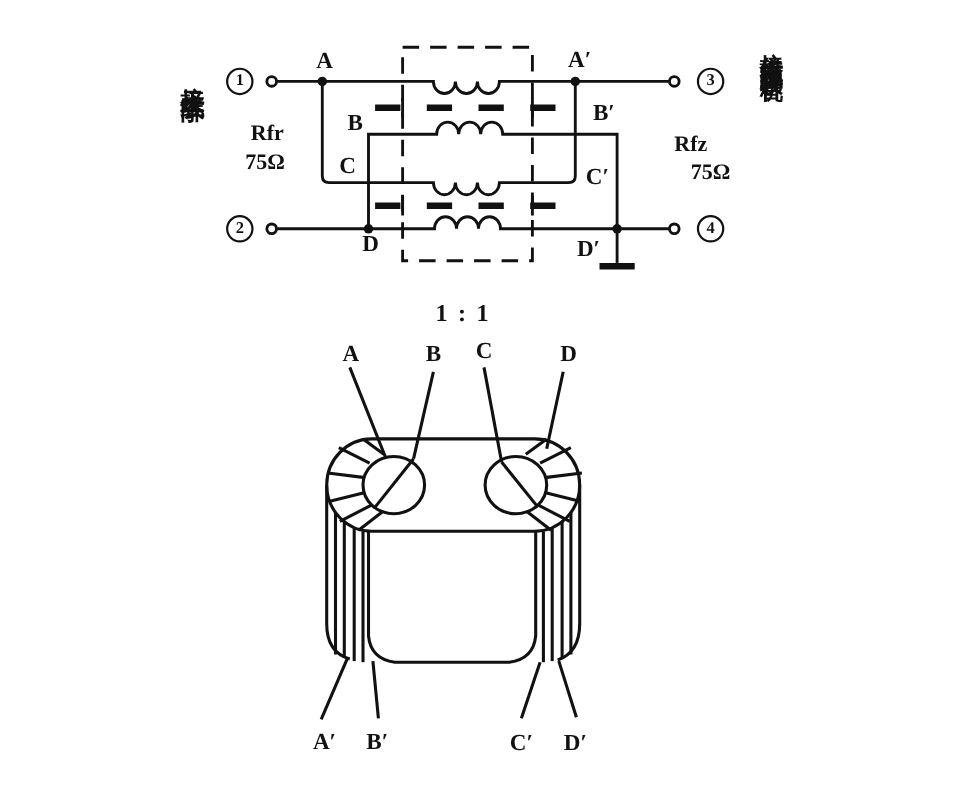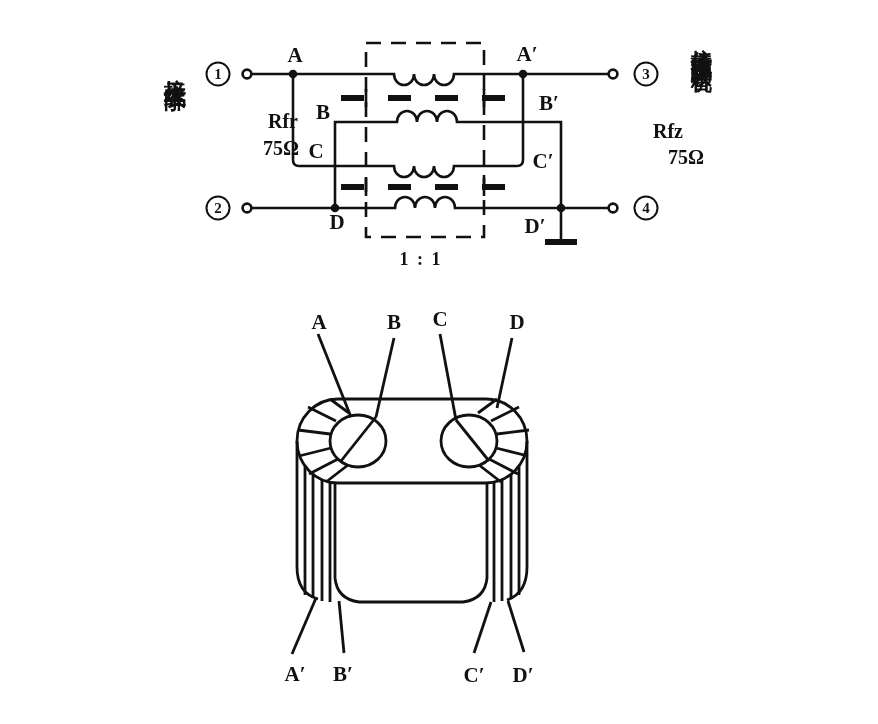--- a/index.html
+++ b/index.html
@@ -5,22 +5,22 @@
   html,body{margin:0;padding:0;background:#fff;}
   .stage{
     position:relative;width:878px;height:724px;background:#ffffff;
     font-family:"Liberation Serif","DejaVu Serif",serif;color:#111;overflow:hidden;
   }
   .stage svg{position:absolute;left:0;top:0;}
   .lbl{
     position:absolute;transform:translate(-50%,-50%);
     font-weight:bold;font-size:21px;line-height:1;white-space:nowrap;color:#111;
   }
-  .lbl.ratio{font-size:18px;letter-spacing:2px;}
-  .lbl.imp{font-size:20px;margin-left:40px;}
+  .lbl.ratio{font-size:22px;letter-spacing:2px;margin-top:26px;}
+  .lbl.imp{font-size:20px;}
   .term{
     position:absolute;transform:translate(-50%,-50%);
     width:21px;height:21px;border:2.4px solid #111;border-radius:50%;
     display:flex;align-items:center;justify-content:center;
     font-weight:bold;font-size:15px;line-height:1;
   }
   .vtext{
     position:absolute;transform:translateX(-50%);
     writing-mode:vertical-rl;text-orientation:upright;
     font-size:21px;font-weight:600;letter-spacing:3px;line-height:1;

